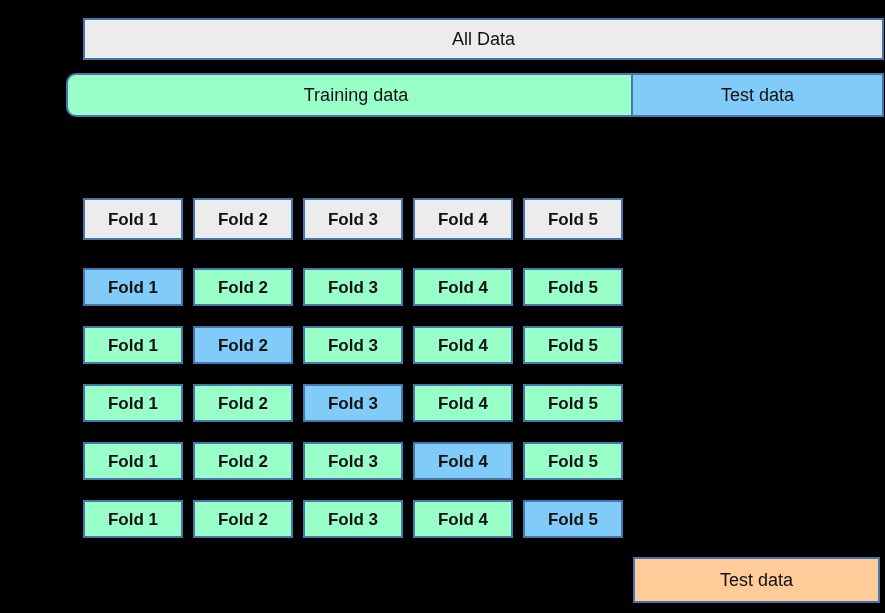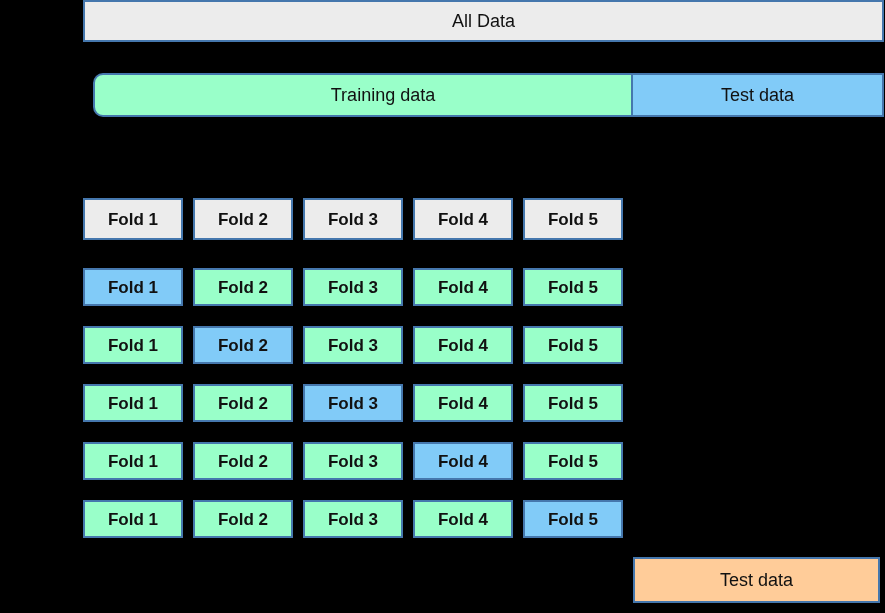--- a/index.html
+++ b/index.html
@@ -25,22 +25,22 @@
     justify-content: center;
     font-size: 18px;
     line-height: 1;
     white-space: nowrap;
   }
   .fill-gray   { background: var(--gray,   #ececec); }
   .fill-green  { background: var(--green,  #99ffc9); }
   .fill-blue   { background: var(--blue,   #81cbf8); }
   .fill-orange { background: var(--orange, #ffcc99); }
 
-  .all-data  { left: 83px;  top: 0;   width: 801px; height: 42px; }
-  .training  { left: 93px;  top: 73px;  width: 580px; height: 44px; border-radius: 10px; }
+  .all-data  { left: 83px;  top: 18px;   width: 801px; height: 42px; }
+  .training  { left: 66px;  top: 73px;  width: 580px; height: 44px; border-radius: 10px; }
   .test-top  { left: 631px; top: 73px;  width: 253px; height: 44px; }
   .test-bottom { left: 633px; top: 557px; width: 247px; height: 46px; }
 
   .fold-row {
     position: absolute;
     left: 83px;
     width: 541px;
     height: 0;
   }
   .fold {

